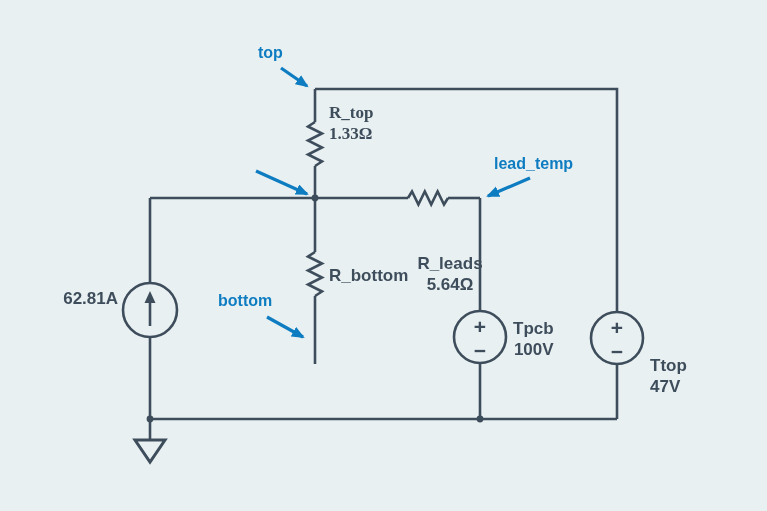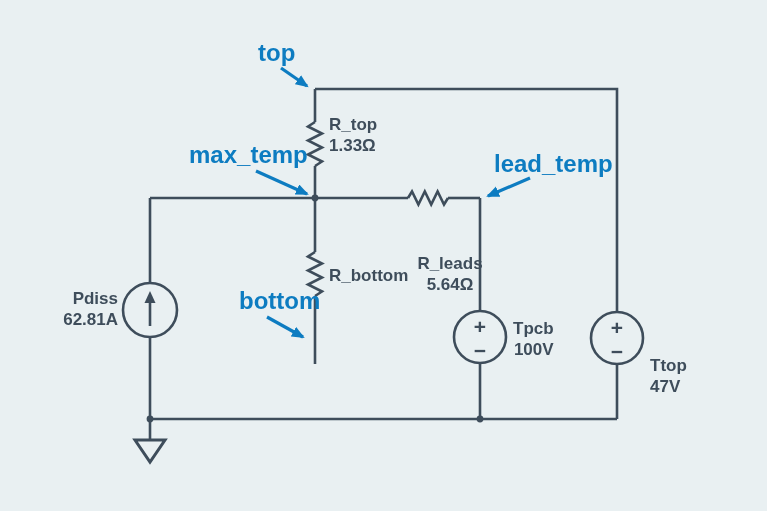--- a/index.html
+++ b/index.html
@@ -17,21 +17,21 @@
   .blue-arrow{stroke:#0d7cc1;stroke-width:3.2;fill:none;}
   .sym{fill:#3e4d5b;font-family:"Liberation Sans",sans-serif;font-weight:bold;font-size:21px;text-anchor:middle;}
   .comp-label{
     position:absolute;color:#3e4d5b;
     font-weight:bold;font-size:17px;line-height:21px;
     white-space:nowrap;
   }
   .comp-label span{display:block;}
   .node-label{
     position:absolute;color:#0d7cc1;
-    font-weight:bold;font-size:24px;line-height:24px;
+    font-weight:bold;font-size:16px;line-height:24px;
     white-space:nowrap;
   }
   .ta-right{text-align:right;}
   .ta-center{text-align:center;}
 </style>
 </head>
 <body>
 
 <div class="stage">
 
@@ -98,30 +98,28 @@
       <polygon class="wire thick" points="135,440 165,440 150,462"></polygon>
     </g>
 
     <path class="blue-arrow" d="M281,68 L307,86" marker-end="url(#bluehead)"></path>
     <path class="blue-arrow" d="M256,171 L307,194" marker-end="url(#bluehead)"></path>
     <path class="blue-arrow" d="M530,178 L488,196" marker-end="url(#bluehead)"></path>
     <path class="blue-arrow" d="M267,317 L303,337" marker-end="url(#bluehead)"></path>
   </svg>
 
   <div class="node-label" style="left:258px;top:41px;">top</div>
-  <div class="node-label" style="left:189px;top:143px;">max_temp</div>
   <div class="node-label" style="left:494px;top:145px;margin-top:7px;">lead_temp</div>
-  <div class="node-label" style="left:218px;top:289px;margin-left:21px;">bottom</div>
+  <div class="node-label" style="left:218px;top:289px;">bottom</div>
 
   <div class="comp-label ta-right" style="left:30px;top:288px;width:88px;">
-    <span>Pdiss</span>
     <span>62.81A</span>
   </div>
 
-  <div class="comp-label" style="left:329px;top:114px;">
+  <div class="comp-label" style="left:329px;top:102px;font-family:Liberation Serif, serif;">
     <span>R_top</span>
     <span>1.33Ω</span>
   </div>
 
   <div class="comp-label ta-center" style="left:405px;top:211px;width:90px;margin-top:42px;">
     <span>R_leads</span>
     <span>5.64Ω</span>
   </div>
 
   <div class="comp-label" style="left:329px;top:265px;">

